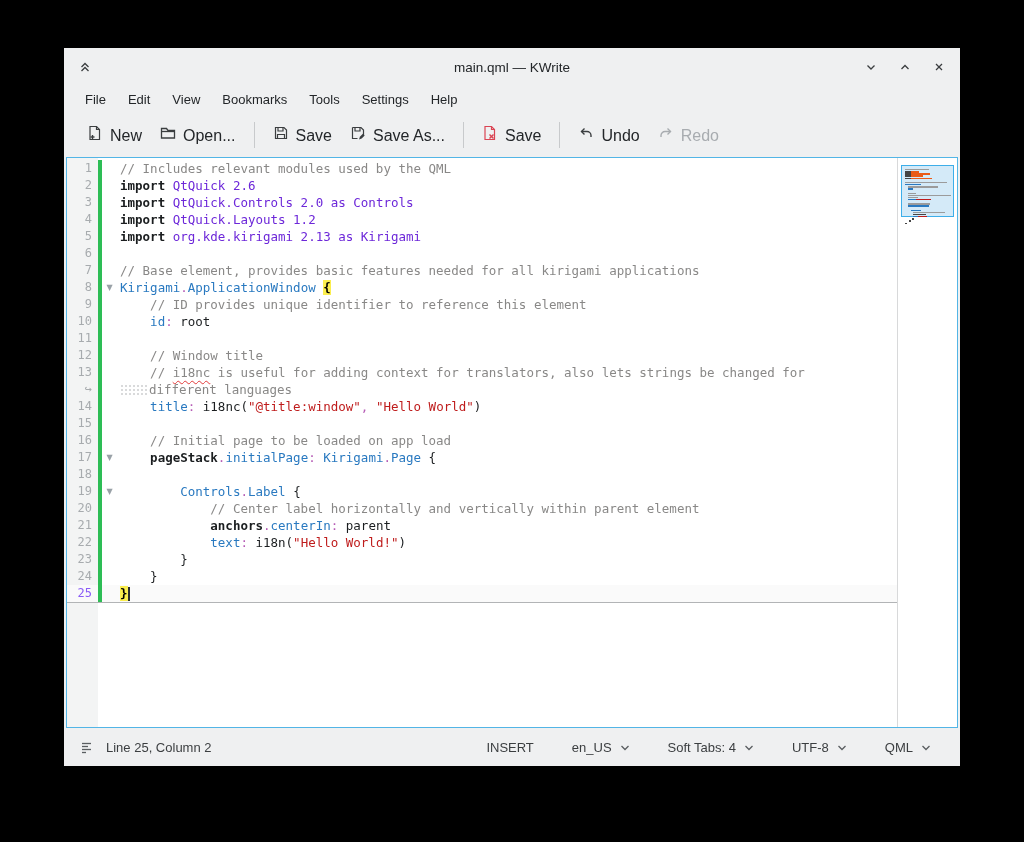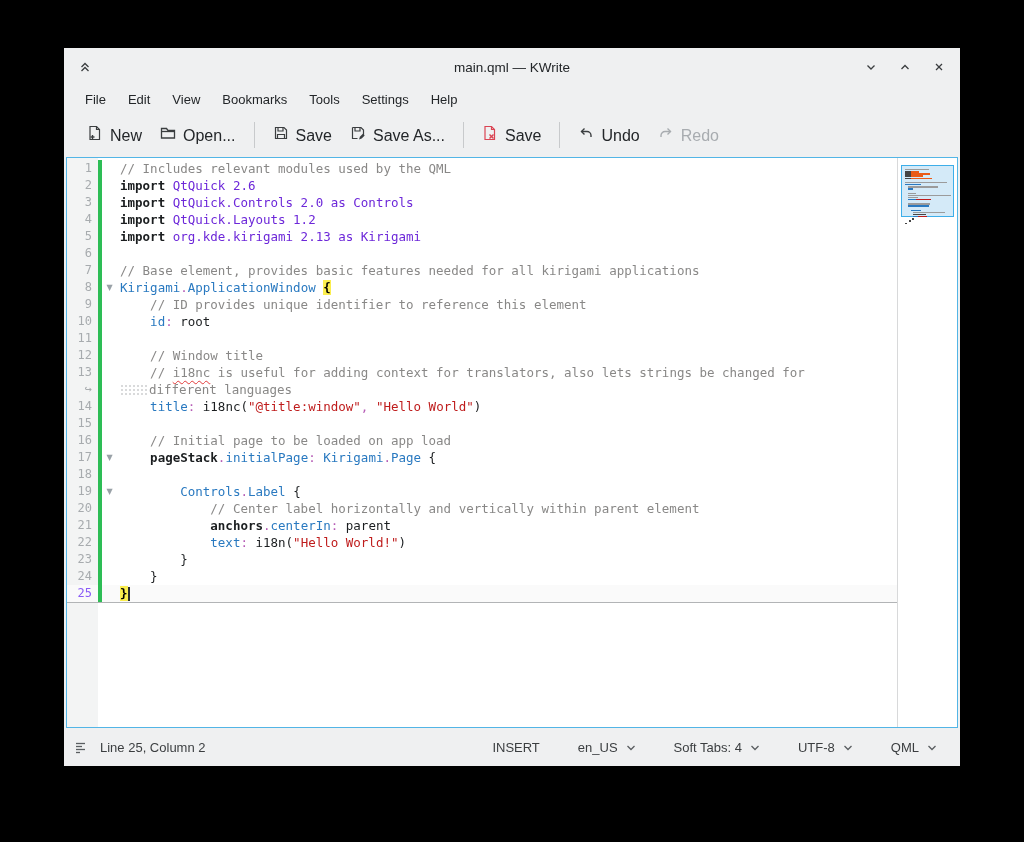--- a/index.html
+++ b/index.html
@@ -65,21 +65,21 @@
 
   
   .minimap { width:60px; flex:0 0 auto; border-left:1px solid #d8d9da; background:#fff; position:relative; }
   .mm-viewport { position:absolute; top:7px; left:3px; right:3px; height:52px;
                  background:#d4eaf8; border:1px solid #3daee9; }
   .mm-rows { position:absolute; top:11px; left:7px; right:5px; }
   .mm-row { height:1.4px; margin-bottom:0.75px; display:flex; }
   .mm-seg { height:100%; flex:0 0 auto; }
 
   
-  .statusbar { height:38px; display:flex; align-items:center; padding:0 8px;
+  .statusbar { height:38px; display:flex; align-items:center; padding:0 14px;
                font-size:13px; color:#3b3e40; flex:0 0 auto; gap:10px; }
   .sb-right { margin-left:auto; display:flex; align-items:center; gap:8px; }
   .sb-item { display:flex; align-items:center; gap:8px; padding:6px 15px; }
   .chev { display:block; }
 </style>
 </head>
 <body>
 
 <div class="window">
 

